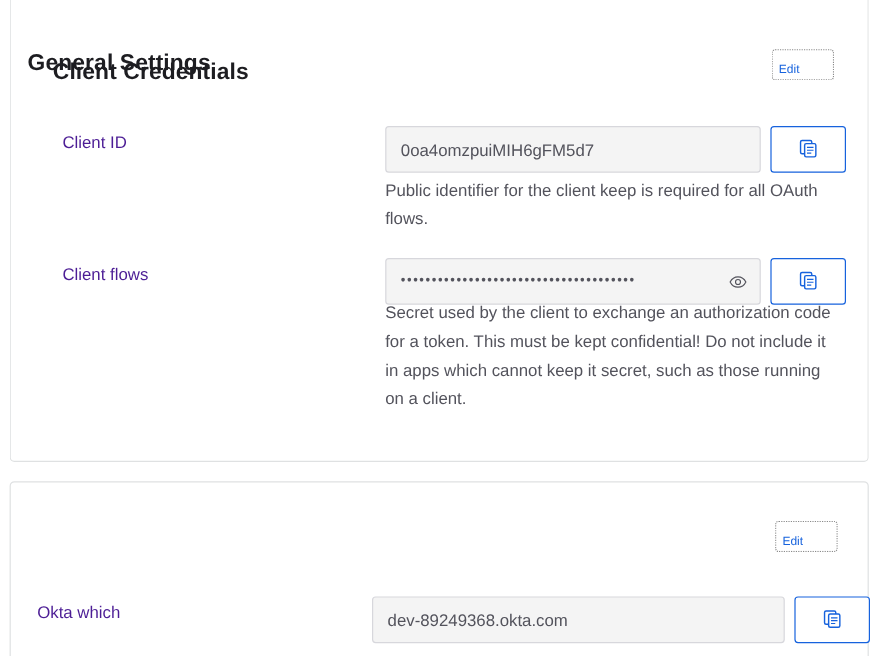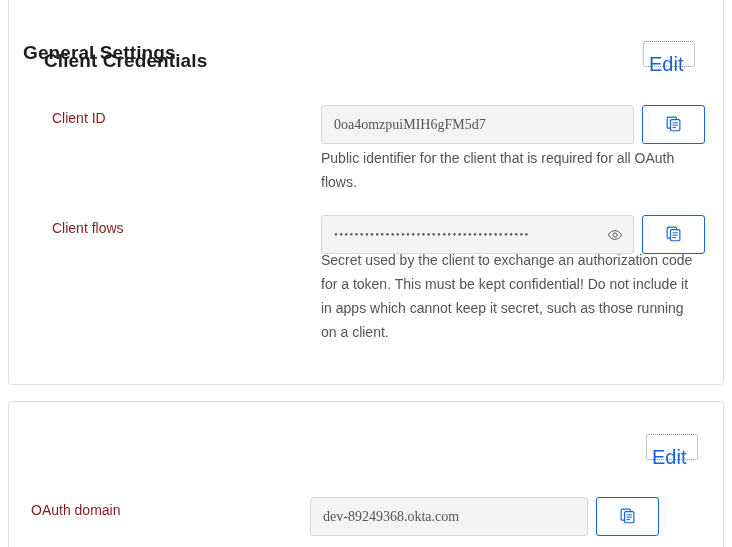--- a/index.html
+++ b/index.html
@@ -53,42 +53,42 @@
     font-size: 19px;
     font-weight: bold;
     color: #1d1d21;
     letter-spacing: 0.1px;
   }
   .credentials-title { left: 35px; top: 50px; }
   .general-title { left: 23px; top: 42px; text-align: right; }
 
   .edit-link {
     position: absolute;
-    font-size: 20px;
+    font-size: 10px;
     color: #1662dd;
     text-decoration: none;
     cursor: pointer;
   }
   .credentials-edit { left: 640px; top: 53px; }
   .general-edit { left: 652px; top: 446px; }
 
   .edit-focus {
     position: absolute;
     border: 1px dotted #8a8a8a;
     border-radius: 3px;
     pointer-events: none;
   }
   .credentials-edit-focus { left: 634px; top: 41px; width: 52px; height: 26px; }
   .general-edit-focus { left: 646px; top: 434px; width: 52px; height: 26px; }
 
   
   .field-label {
     position: absolute;
     font-size: 14px;
-    color: #7f1d1d;
+    color: #4c1d95;
     line-height: 18px;
     text-align: right;
   }
   .label-client-id { left: 43px; top: 109px; }
   .label-client-secret { left: 43px; top: 219px; }
   .label-okta-domain { left: 31px; top: 501px; }
 
   .input-group {
     position: absolute;
     display: flex;
@@ -101,26 +101,26 @@
   .readonly-input {
     height: 39px;
     background: #f4f4f4;
     border: 1px solid #d7d7dc;
     border-radius: 3px;
     font-size: 14px;
     color: #53535c;
     padding: 16px 12px;
     display: flex;
     align-items: center;
-    font-family: Liberation Serif, serif;
+    font-family: Liberation Sans, sans-serif;
     position: relative;
   }
   .input-client-id { width: 313px; }
   .input-client-secret { width: 313px; padding-right: 36px; }
-  .input-okta-domain { width: 278px; }
+  .input-okta-domain { width: 344px; }
 
   .secret-dots {
     font-size: 11px;
     letter-spacing: 1.3px;
     color: #53535c;
     line-height: 1;
     white-space: nowrap;
     overflow: hidden;
     width: 274px;
   }
@@ -189,21 +189,21 @@
             <rect x="2.5" y="2.5" width="11" height="13" rx="1.5" stroke="#1662dd" stroke-width="1.4"></rect>
             <rect x="6.5" y="5.5" width="11" height="13" rx="1.5" fill="#ffffff" stroke="#1662dd" stroke-width="1.4"></rect>
             <line x1="8.8" y1="9.2" x2="15.2" y2="9.2" stroke="#1662dd" stroke-width="1.2"></line>
             <line x1="8.8" y1="12" x2="15.2" y2="12" stroke="#1662dd" stroke-width="1.2"></line>
             <line x1="8.8" y1="14.8" x2="13" y2="14.8" stroke="#1662dd" stroke-width="1.2"></line>
           </svg>
         </span>
       </button>
     </div>
 
-    <div class="help-text help-client-id">Public identifier for the client that is required for all OAuth flows.</div>
+    <div class="help-text help-client-id">Public identifier for the client keep is required for all OAuth flows.</div>
 
     <div class="field-label label-client-secret">Client flows</div>
 
     <div class="input-group group-client-secret">
       <div class="readonly-input input-client-secret">
         <span class="secret-dots">••••••••••••••••••••••••••••••••••••••</span>
         <button class="eye-btn">
           <svg width="16" height="16" viewBox="0 0 20 20" fill="none" xmlns="http://www.w3.org/2000/svg">
             <path d="M1.8 10C3.6 6.4 6.6 4.6 10 4.6C13.4 4.6 16.4 6.4 18.2 10C16.4 13.6 13.4 15.4 10 15.4C6.6 15.4 3.6 13.6 1.8 10Z" stroke="#53535c" stroke-width="1.2"></path>
             <circle cx="10" cy="10" r="2.6" stroke="#53535c" stroke-width="1.2"></circle>
@@ -228,21 +228,21 @@
 
   <div class="card card-general">
     <div class="card-header"></div>
   </div>
 
   <div class="card-title general-title">General Settings</div>
 
   <div class="edit-focus general-edit-focus"></div>
   <a class="edit-link general-edit">Edit</a>
 
-  <div class="field-label label-okta-domain">OAuth domain</div>
+  <div class="field-label label-okta-domain">Okta which</div>
 
   <div class="input-group group-okta-domain">
     <div class="readonly-input input-okta-domain">dev-89249368.okta.com</div>
     <button class="copy-btn">
       <span>
         <svg width="17" height="17" viewBox="0 0 20 20" fill="none" xmlns="http://www.w3.org/2000/svg">
           <rect x="2.5" y="2.5" width="11" height="13" rx="1.5" stroke="#1662dd" stroke-width="1.4"></rect>
           <rect x="6.5" y="5.5" width="11" height="13" rx="1.5" fill="#ffffff" stroke="#1662dd" stroke-width="1.4"></rect>
           <line x1="8.8" y1="9.2" x2="15.2" y2="9.2" stroke="#1662dd" stroke-width="1.2"></line>
           <line x1="8.8" y1="12" x2="15.2" y2="12" stroke="#1662dd" stroke-width="1.2"></line>

